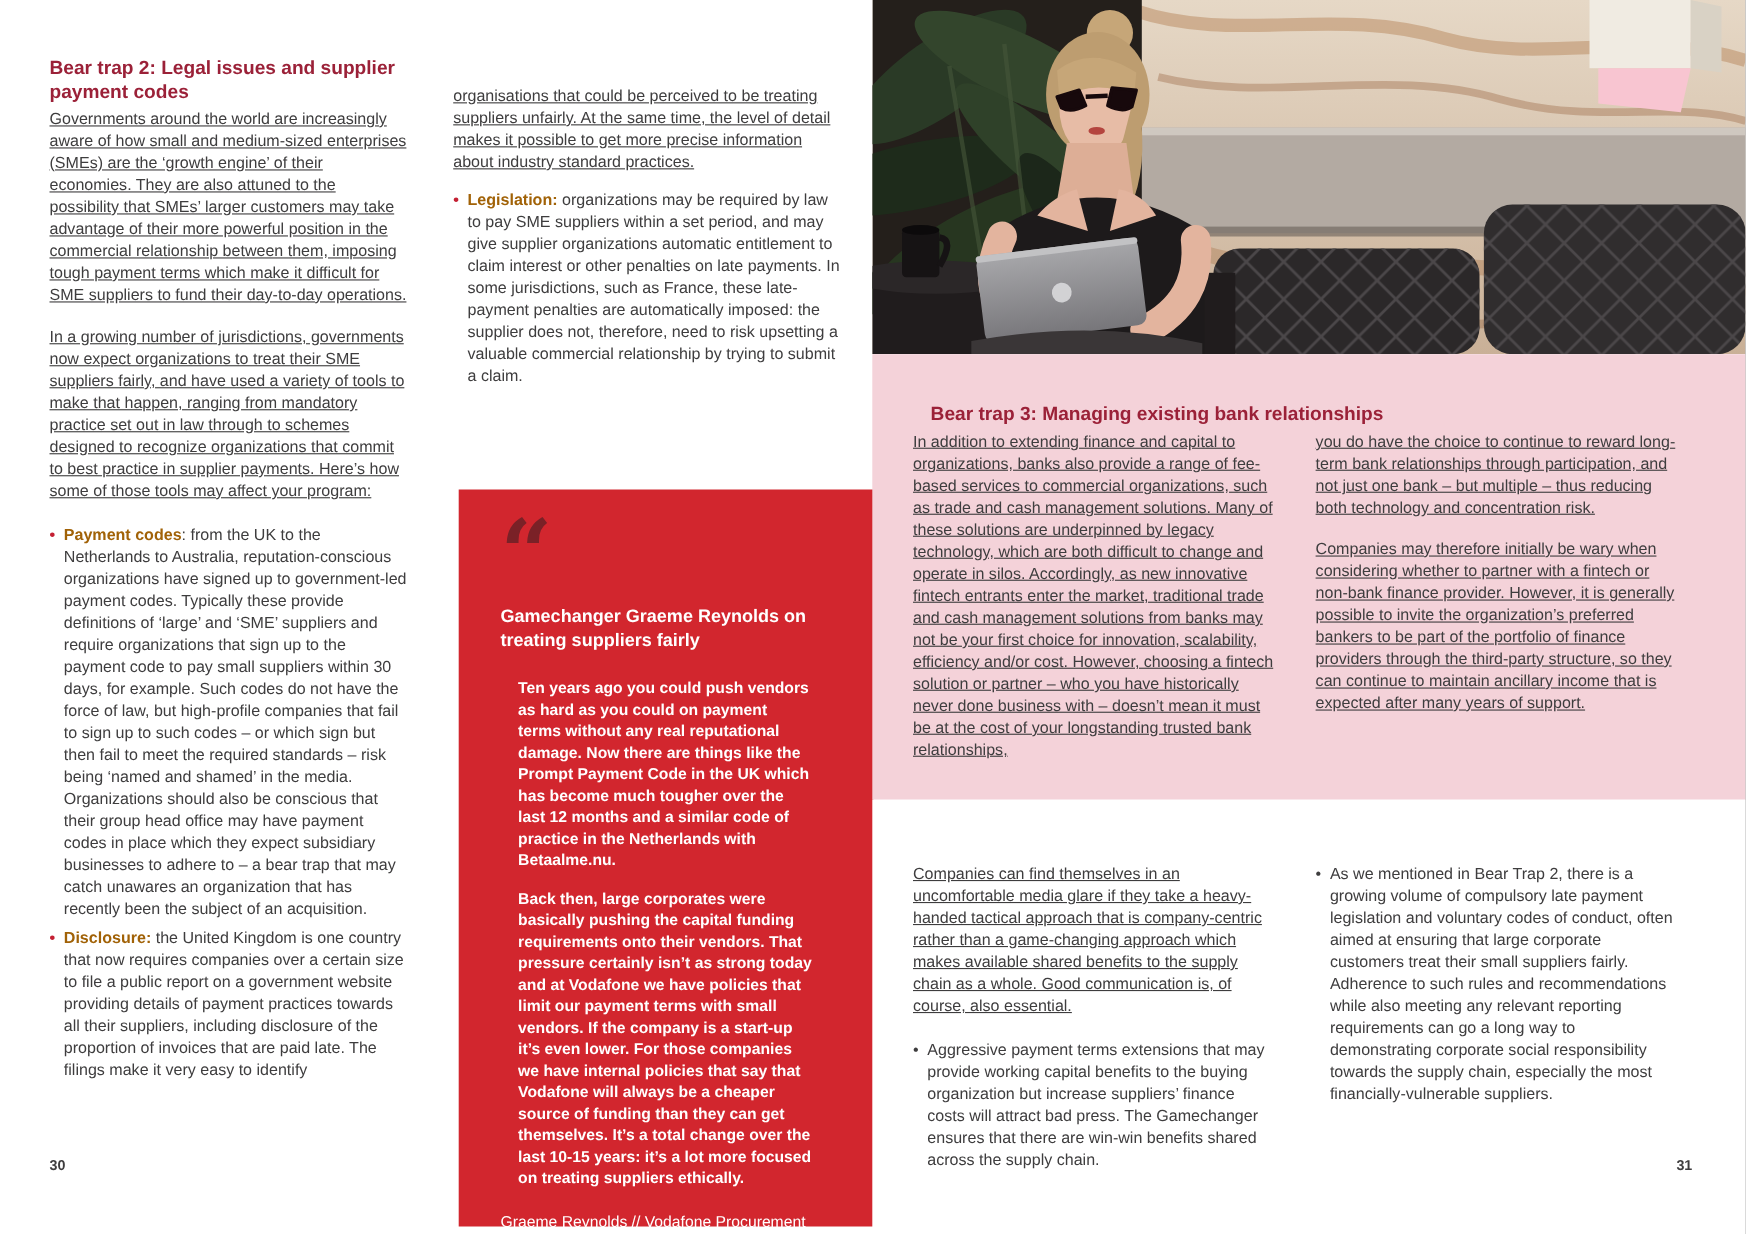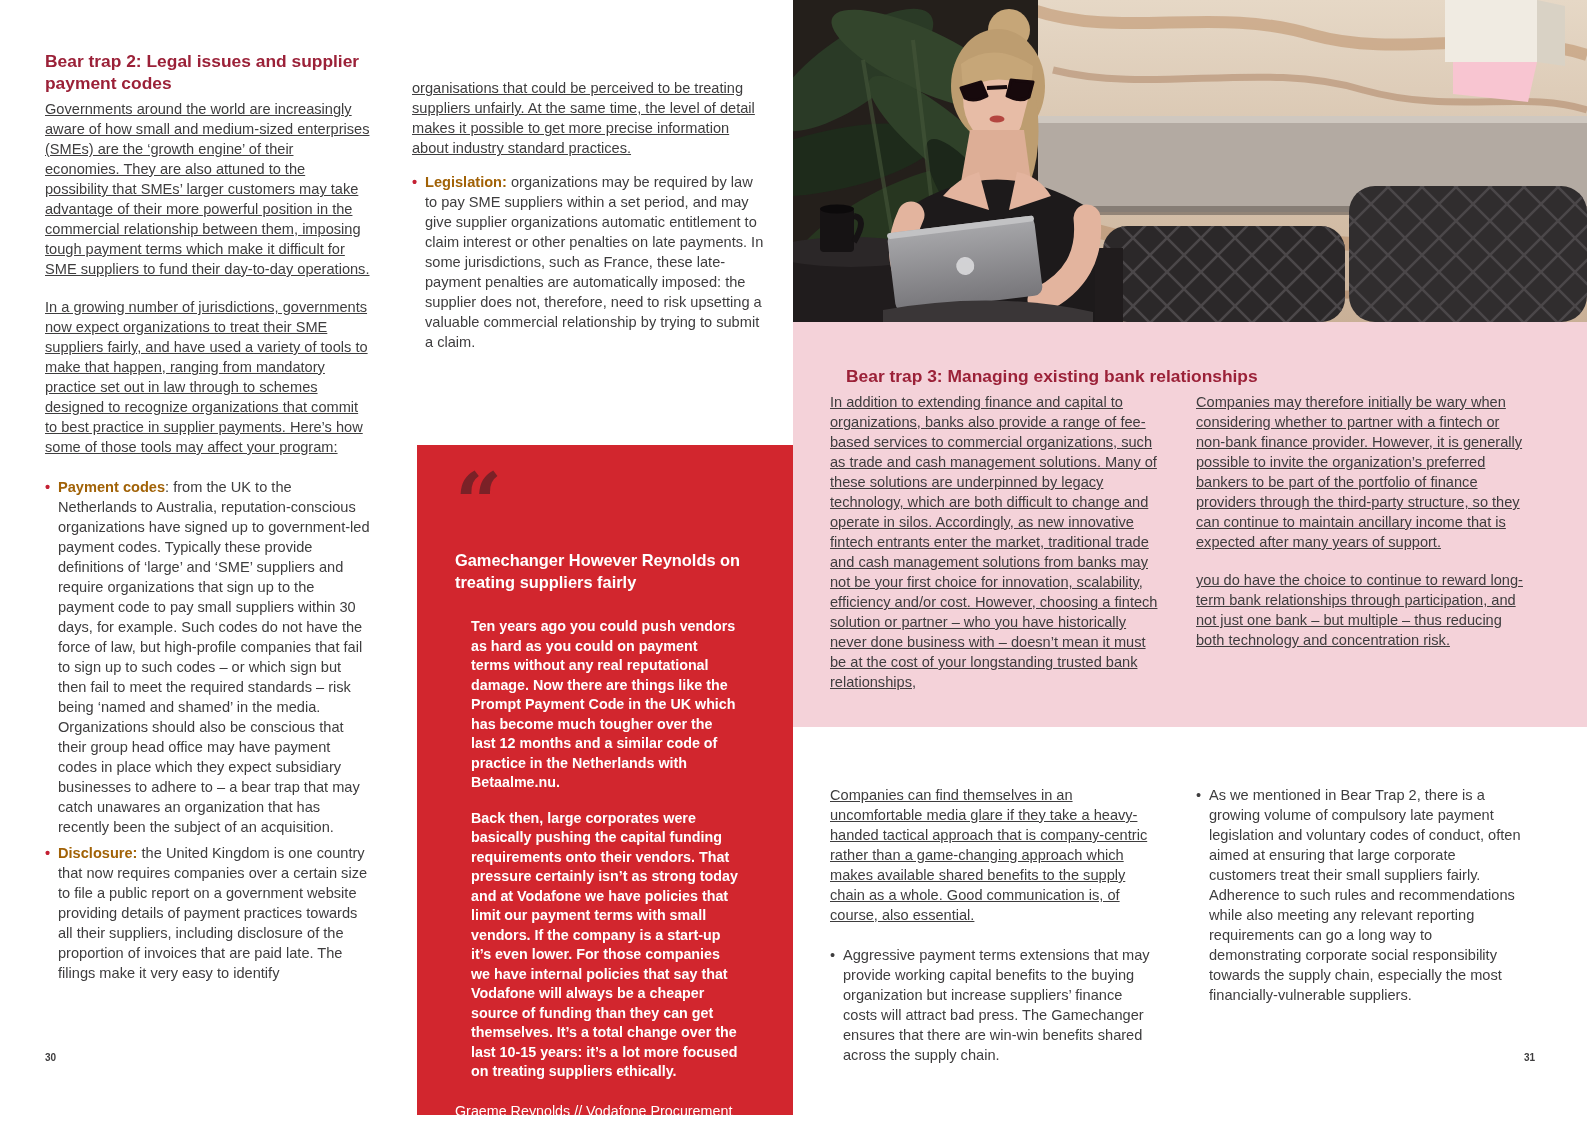--- a/index.html
+++ b/index.html
@@ -28,21 +28,21 @@
   .qhead{font-size:16.4px;line-height:22px;font-weight:700;margin:16px 0 24px 0;}
   .qbody{font-size:14.3px;line-height:19.5px;}
   .qbody p{margin:16px;font-weight:bold;}
   .qattr{font-size:14.3px;line-height:19.5px;margin-top:20px;}
 
   
   .photo{position:absolute;left:793px;top:0;width:794px;height:322px;overflow:hidden;}
   .pink{position:absolute;left:793px;top:322px;width:794px;height:405px;background:#f4d2d9;}
   .white-sec{position:absolute;left:793px;top:727px;width:794px;height:395px;background:#ffffff;}
   .pink .sec-head,.white-sec .sec-head{margin:16px;}
-  .pnum{position:absolute;font-size:10px;font-weight:700;color:#3e3d3e;}
+  .pnum{position:absolute;font-size:13px;font-weight:700;color:#3e3d3e;}
 </style>
 </head>
 <body>
 
 <div class="sheet">
 
   <div>
 
     <div class="col txt" style="left:45px;top:50px;width:327px;">
       <h2 class="sec-head" style="width:345px;">Bear trap 2: Legal issues and supplier payment codes</h2>
@@ -64,21 +64,21 @@
       <p class="indent13" style="margin-bottom:14px;">organisations that could be perceived to be treating suppliers unfairly. At the same time, the level of detail makes it possible to get more precise information about industry standard practices.</p>
 
       <div class="b">
         <span class="dot">•</span>
         <span class="lead">Legislation:</span><span> organizations may be required by law to pay SME suppliers within a set period, and may give supplier organizations automatic entitlement to claim interest or other penalties on late payments. In some jurisdictions, such as France, these late-payment penalties are automatically imposed: the supplier does not, therefore, need to risk upsetting a valuable commercial relationship by trying to submit a claim.</span>
       </div>
     </div>
 
     <div class="quote-box">
       <div class="qmark">“</div>
-      <div class="qhead">Gamechanger However Reynolds on treating suppliers fairly</div>
+      <div class="qhead">Gamechanger Graeme Reynolds on treating suppliers fairly</div>
       <div class="qbody">
         <p>Ten years ago you could push vendors as hard as you could on payment terms without any real reputational damage. Now there are things like the Prompt Payment Code in the UK which has become much tougher over the last 12 months and a similar code of practice in the Netherlands with Betaalme.nu.</p>
         <p>Back then, large corporates were basically pushing the capital funding requirements onto their vendors. That pressure certainly isn’t as strong today and at Vodafone we have policies that limit our payment terms with small vendors. If the company is a start-up it’s even lower. For those companies we have internal policies that say that Vodafone will always be a cheaper source of funding than they can get themselves. It’s a total change over the last 10-15 years: it’s a lot more focused on treating suppliers ethically.</p>
       </div>
       <div class="qattr">Graeme Reynolds // Vodafone Procurement</div>
     </div>
 
     <div class="pnum" style="left:45px;top:1052px;">30</div>
   </div>
 
@@ -177,22 +177,22 @@
         <path d="M90,310 Q200,290 300,312 L300,322 L90,322 Z" fill="#3a3637"></path>
       </svg>
     </div>
 
     <div class="pink">
       <h2 class="sec-head" style="position:absolute;left:37px;top:27px;width:720px;">Bear trap 3: Managing existing bank relationships</h2>
       <div class="col txt" style="left:37px;top:70px;width:330px;">
         <p>In addition to extending finance and capital to organizations, banks also provide a range of fee-based services to commercial organizations, such as trade and cash management solutions. Many of these solutions are underpinned by legacy technology, which are both difficult to change and operate in silos. Accordingly, as new innovative fintech entrants enter the market, traditional trade and cash management solutions from banks may not be your first choice for innovation, scalability, efficiency and/or cost. However, choosing a fintech solution or partner – who you have historically never done business with – doesn’t mean it must be at the cost of your longstanding trusted bank relationships,</p>
       </div>
       <div class="col txt" style="left:403px;top:70px;width:328px;">
+        <p>you do have the choice to continue to reward long-term bank relationships through participation, and not just one bank – but multiple – thus reducing both technology and concentration risk.</p>
         <p>Companies may therefore initially be wary when considering whether to partner with a fintech or non-bank finance provider. However, it is generally possible to invite the organization’s preferred bankers to be part of the portfolio of finance providers through the third-party structure, so they can continue to maintain ancillary income that is expected after many years of support.</p>
-        <p>you do have the choice to continue to reward long-term bank relationships through participation, and not just one bank – but multiple – thus reducing both technology and concentration risk.</p>
       </div>
     </div>
 
     <div class="white-sec">
       <div class="col txt" style="left:37px;top:58px;width:330px;">
         <p style="margin-bottom:20px;">Companies can find themselves in an uncomfortable media glare if they take a heavy-handed tactical approach that is company-centric rather than a game-changing approach which makes available shared benefits to the supply chain as a whole. Good communication is, of course, also essential.</p>
         <div class="b">
           <span class="dot dark">•</span>
           <span>Aggressive payment terms extensions that may provide working capital benefits to the buying organization but increase suppliers’ finance costs will attract bad press. The Gamechanger ensures that there are win-win benefits shared across the supply chain.</span>
         </div>

